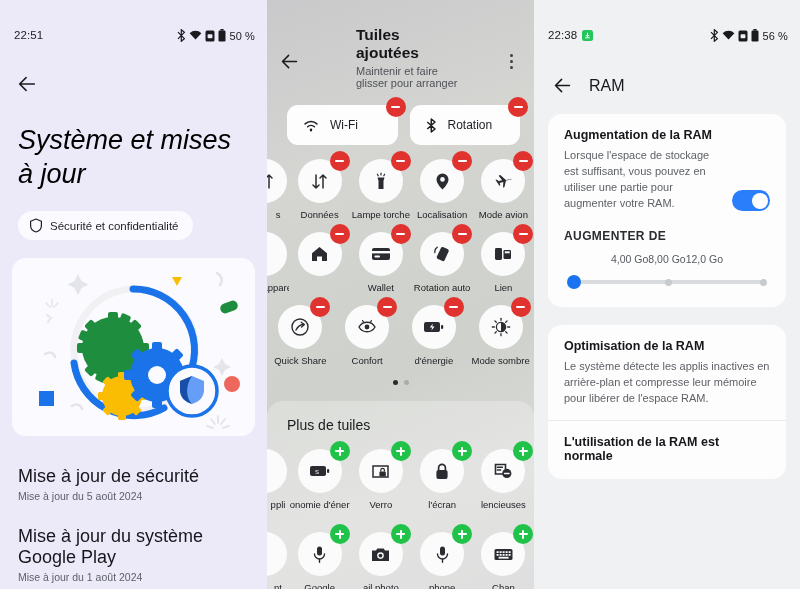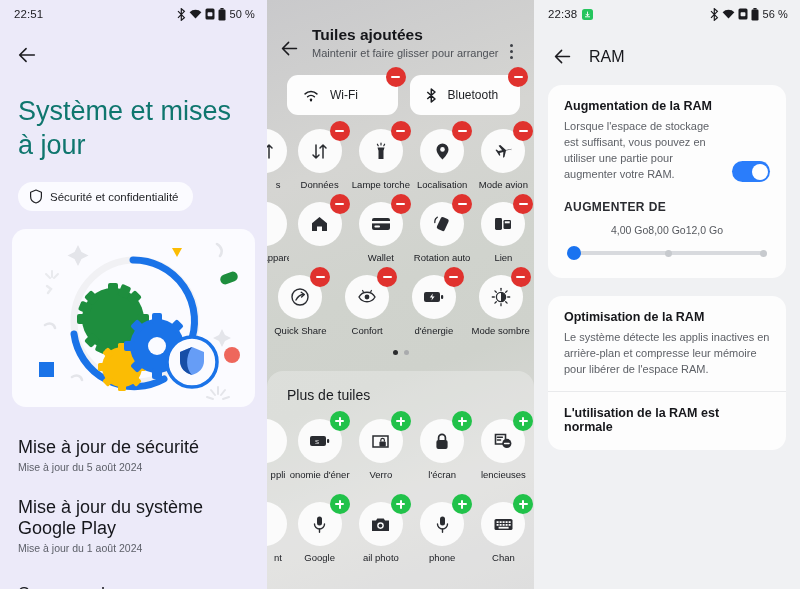--- a/index.html
+++ b/index.html
@@ -10,59 +10,60 @@
     overflow: hidden;
   }
   .screens { display: flex; width: 800px; height: 589px; }
   .panel { position: relative; height: 589px; overflow: hidden; }
   .panel-left   { width: 267px; background: #eceaf9; }
   .panel-mid    { width: 267px; background: linear-gradient(160deg,#c9c9cb 0%,#d5d5d2 28%,#d0d3cd 48%,#cfd2cc 62%,#d9d9d7 80%,#d2d2d2 100%); }
   .panel-right  { width: 266px; background: #f0f1f3; }
 
   
   .statusbar {
-    height: 28px; display: flex; align-items: center;
+    height: 28px; display: flex; align-items: flex-start;
     padding: 0 12px 0 14px; font-size: 11.5px; color: #1b1b1f;
     letter-spacing: .1px;
+    margin-top: 29px;
   }
   .sb-time { font-size: 11.5px; }
   .sb-left { display: flex; align-items: center; gap: 5px; }
   .sb-right { margin-left: auto; display: flex; align-items: center; gap: 3px; }
   .sb-ico { display: inline-flex; align-items: center; }
   .sb-batt { font-size: 11px; margin-left: 1px; }
   .green-chip {
     width: 11px; height: 11px; border-radius: 2.5px; background: #25c55d;
     display: inline-flex; align-items: center; justify-content: center;
   }
 
   
   .back-row { padding: 16px 0 0 16px; }
   .arrow-back { width: 22px; height: 22px; display: block; }
   .big-title {
-    font-size: 27px; line-height: 34px; color: #0f766e;
-    padding: 28px 22px 0 18px; font-weight: 400;
+    font-size: 27px; line-height: 34px; color: #000000;
+    padding: 28px 22px 0 18px; font-weight: 400; font-style: italic;
   }
   .chip {
     display: inline-flex; align-items: center; gap: 7px;
     margin: 20px 0 0 18px; padding: 7px 14px 7px 11px;
     background: #fbfbff; border-radius: 20px; font-size: 11.5px; color: #1f2024;
   }
   .illus-card {
     margin: 18px 12px 0 12px; height: 178px; background: #fbfbff;
     border-radius: 14px; position: relative; overflow: hidden;
   }
   .update-item { padding: 0 18px; }
   .ui-title { font-size: 18px; color: #16171c; }
   .ui-sub { font-size: 10.5px; color: #5c5f68; margin-top: 3px; }
   .ui-sp-1 { margin-top: 30px; }
   .ui-sp-2 { margin-top: 24px; }
   .ui-sp-3 { margin-top: 30px; }
 
   
-  .mid-header { display: flex; align-items: flex-end; padding: 26px 14px 0 12px; }
+  .mid-header { display: flex; align-items: center; padding: 26px 14px 0 12px; gap: 44px; }
   .mh-back { width: 21px; height: 21px; margin-top: 7px; flex: 0 0 auto; }
   .mh-text { margin-left: 12px; flex: 1 1 auto; }
   .mh-title { font-size: 15.5px; color: #15161a; font-weight: 600; }
   .mh-sub { font-size: 11px; color: #4e5157; margin-top: 3px; }
   .kebab { width: 18px; margin-top: 8px; display: flex; flex-direction: column;
            align-items: center; gap: 3px; flex: 0 0 auto; }
   .kebab i { width: 3px; height: 3px; border-radius: 50%; background: #3d4046; display:block; }
 
   .pill-row { display: flex; gap: 12px; padding: 16px 14px 0 20px; }
   .pill {
@@ -304,21 +305,21 @@
         </svg>
         <span>Wi-Fi</span>
         <span class="badge minus">
             <b></b>
           </span>
       </div>
       <div class="pill">
         <svg width="11" height="15" viewBox="0 0 11 15">
           <path d="M1.3 4 9 11 5.3 14V1L9 4 1.3 11" stroke="#1d1f23" stroke-width="1.5" fill="none" stroke-linejoin="round"></path>
         </svg>
-        <span>Bluetooth</span>
+        <span>Rotation</span>
         <span class="badge minus">
             <b></b>
           </span>
       </div>
     </div>
 
     <div class="tile-grid">
 
       <div class="tile-row">
         <div class="tile" style="flex:0 0 22px; overflow:hidden;">

